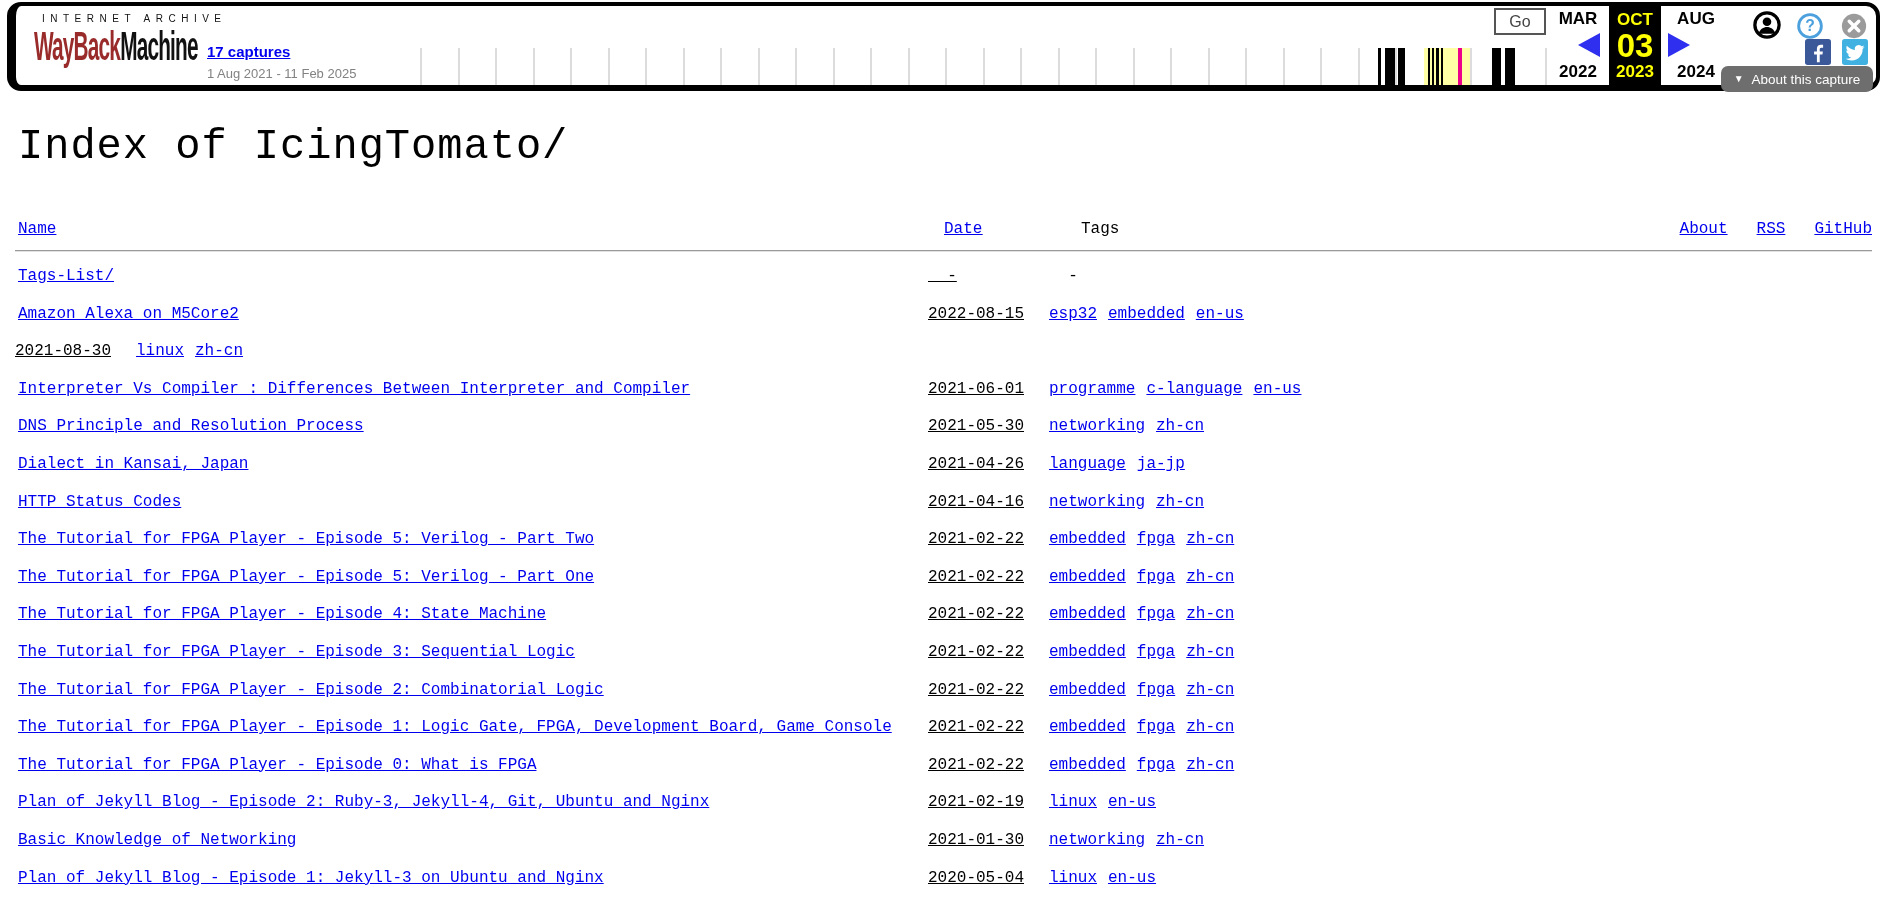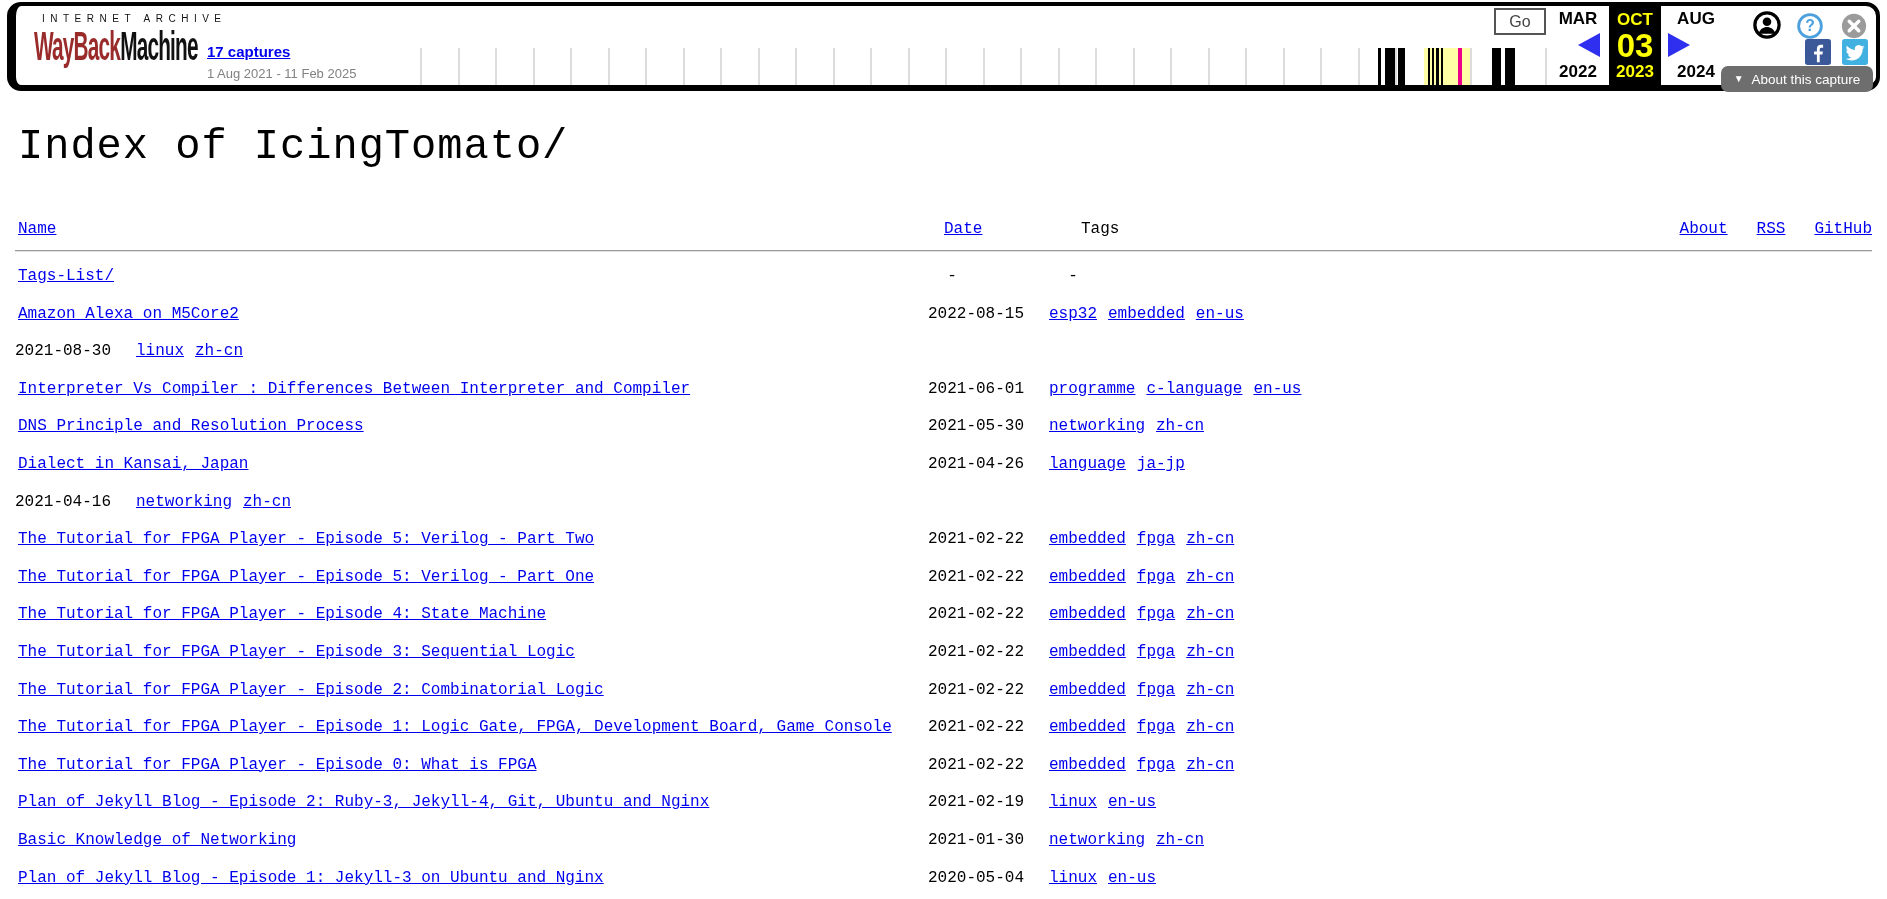--- a/index.html
+++ b/index.html
@@ -66,21 +66,21 @@
   
   .content { position:absolute; left:15px; right:15px; top:122px;
              font-family:"Liberation Mono","DejaVu Sans Mono",monospace; color:#000; }
   .content a { color:var(--link); text-decoration:underline; }
   h1.page-title { margin:0; font-size:42px; font-weight:400; letter-spacing:1px; line-height:50px;
                   padding-left:3px; white-space:nowrap; }
 
   .table-head { display:flex; margin-top:44px; font-size:16px; line-height:26px;gap:16px; }
   .cell { display:block; }
   .cell.name { width:913px; padding-left:3px; box-sizing:border-box; white-space:nowrap; }
-  .cell.date { width:121px; white-space:pre; }
+  .cell.date { width:121px; white-space:pre;text-decoration:underline; }
   .cell.tags { flex:1; white-space:nowrap; }
   .head-links { display:flex; gap:29px; margin-left:auto; }
 
   hr.divider { margin:8px 0 6px 0; border:none; border-top:1px solid #9a9a9a;
                border-bottom:1px solid #e2e2e2; height:0; }
 
   #rows .row { display:flex; height:37.6px; line-height:37.6px; font-size:16px; }
   .tag { margin-right:11px;margin-top:44px; }
   .tag-dash { white-space:pre; color:#000; }
 </style>
@@ -256,20 +256,21 @@
     <span class="cell tags"><a class="tag" href="#">networking</a><a class="tag" href="#">zh-cn</a></span>
   </div>
 
   <div class="row">
     <span class="cell name"><a href="#">Dialect in Kansai, Japan</a></span>
     <span class="cell date">2021-04-26</span>
     <span class="cell tags"><a class="tag" href="#">language</a><a class="tag" href="#">ja-jp</a></span>
   </div>
 
   <div class="row">
+    <span class="cell name"><a href="#">HTTP Status Codes</a></span>
     <span class="cell date">2021-04-16</span>
     <span class="cell tags"><a class="tag" href="#">networking</a><a class="tag" href="#">zh-cn</a></span>
   </div>
 
   <div class="row">
     <span class="cell name"><a href="#">The Tutorial for FPGA Player - Episode 5: Verilog - Part Two</a></span>
     <span class="cell date">2021-02-22</span>
     <span class="cell tags"><a class="tag" href="#">embedded</a><a class="tag" href="#">fpga</a><a class="tag" href="#">zh-cn</a></span>
   </div>
 

